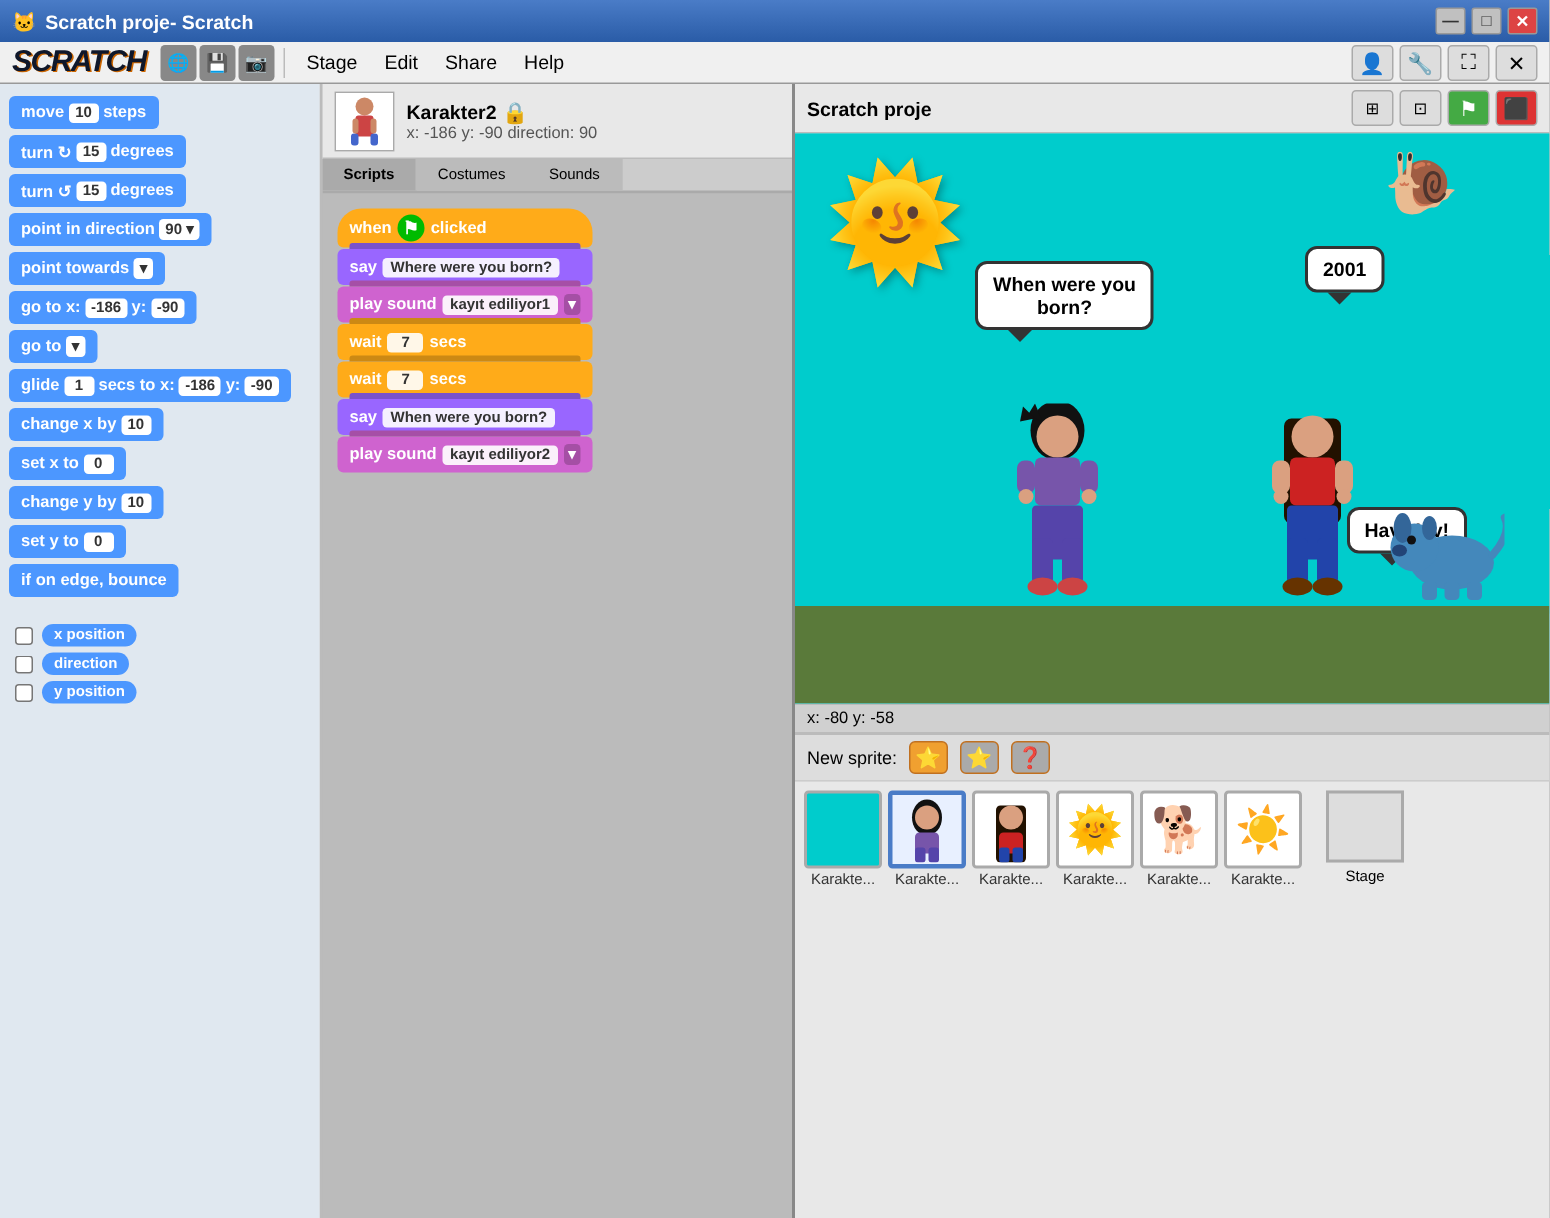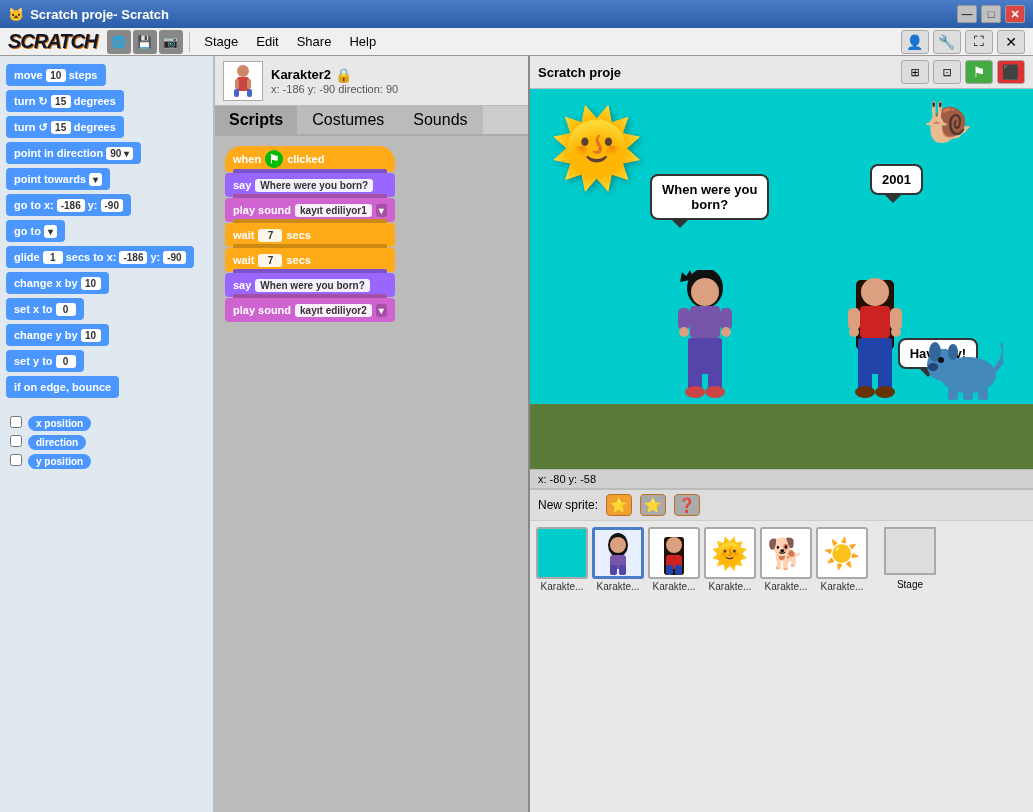--- a/index.html
+++ b/index.html
@@ -127,20 +127,21 @@
     .block-dropdown {
       background: white;
       color: #333;
       border-radius: 3px;
       padding: 1px 4px;
       font-size: 10px;
     }
 
     .checkbox-block {
       display: flex;
+      align-items: center;
       gap: 6px;
       padding: 2px 4px;
       font-size: 11px;
       color: #333;
       cursor: pointer;
     }
     .checkbox-block input { width: 12px; height: 12px; }
     .checkbox-block span {
       background: #4c97ff;
       color: white;
@@ -182,21 +183,21 @@
     }
     #sprite-coords { font-size: 11px; color: #555; }
 
     #script-tabs {
       display: flex;
       background: #ccc;
       border-bottom: 2px solid #aaa;
     }
     .script-tab {
       padding: 5px 14px;
-      font-size: 16px;
+      font-size: 10px;
       cursor: pointer;
       border-right: 1px solid #bbb;
       background: #bbb;
     }
     .script-tab.active {
       background: #aaa;
       font-weight: bold;
     }
 
     #scripts-area {

